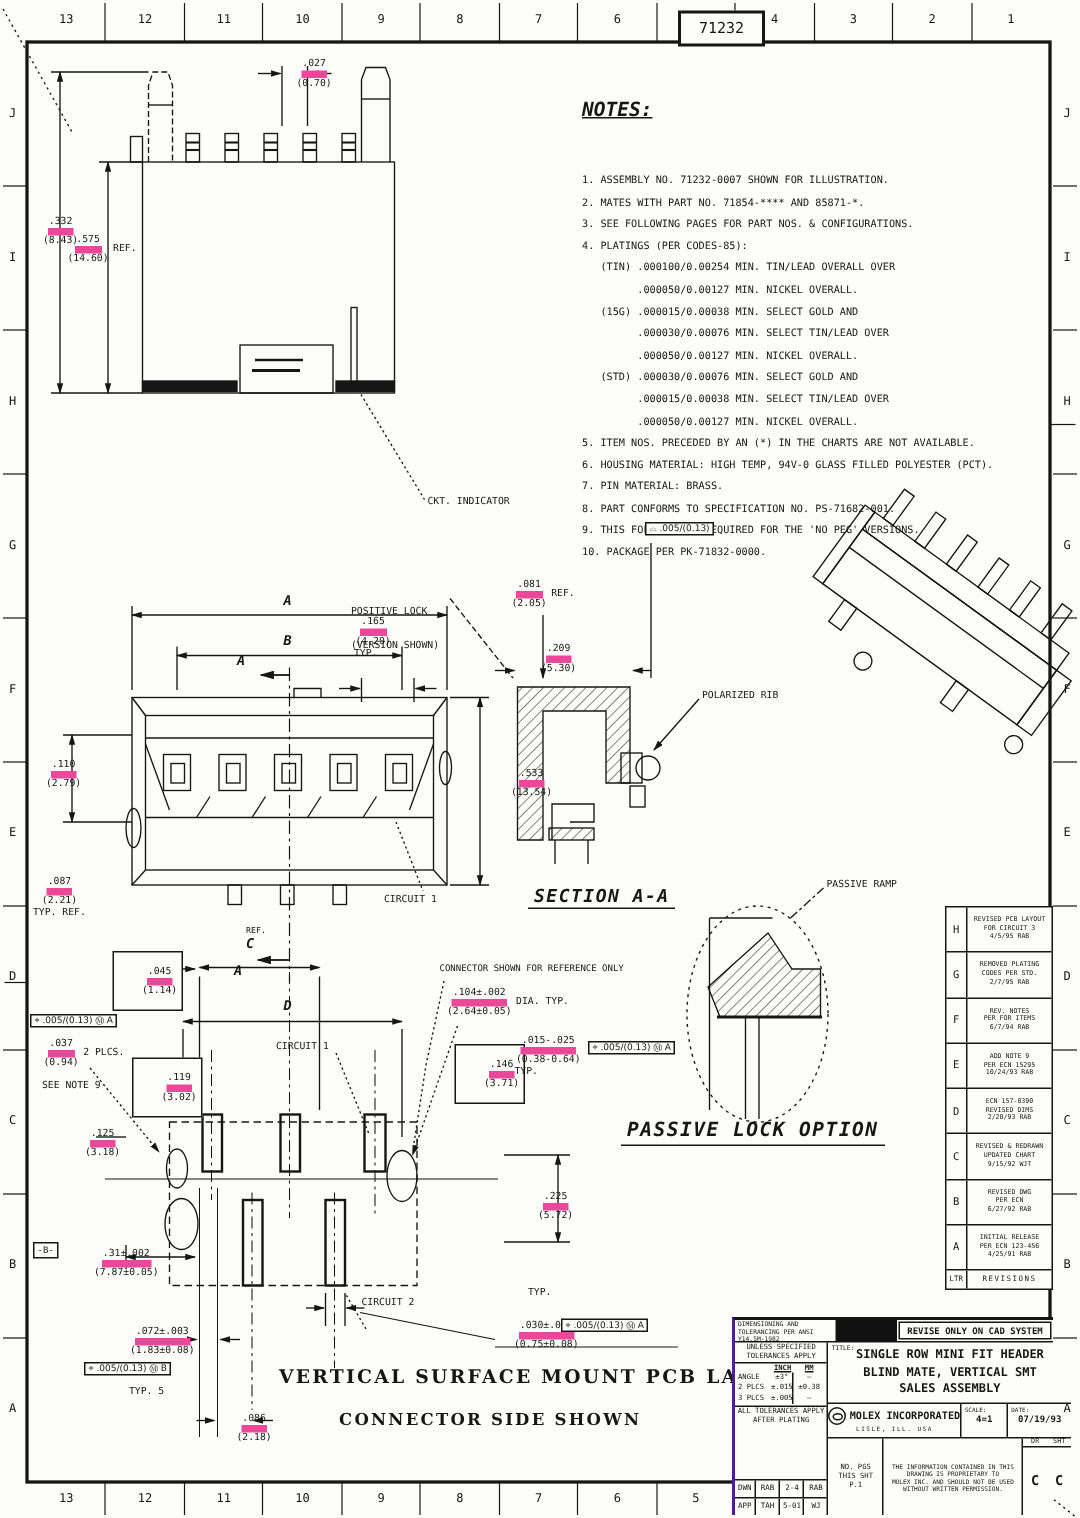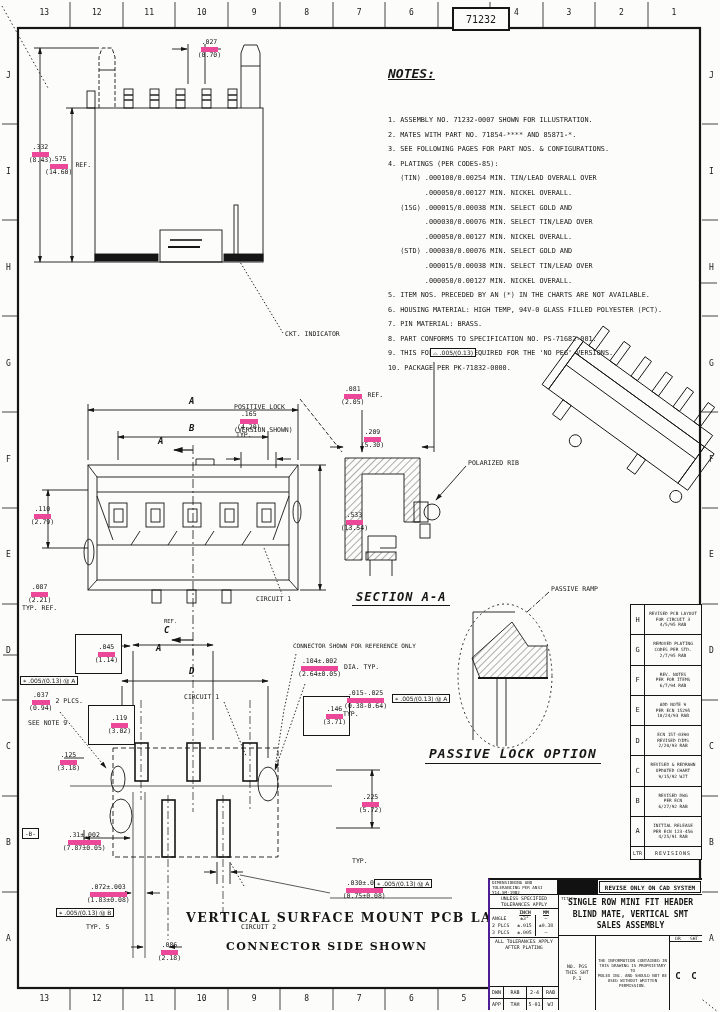--- a/index.html
+++ b/index.html
@@ -457,21 +457,21 @@
     <span>REF.</span>
   </div>
   <div class="lbl" style="left:344px;top:421px">
     <span class="dim"><span class="dt">.209</span><span class="db">(5.30)</span></span>
   </div>
   <div class="lbl fcf" style="left:430px;top:348px">⌓ .005/(0.13)</div>
   <div class="lbl" style="left:468px;top:460px">POLARIZED RIB</div>
   <div class="lbl sec-title" style="left:352px;top:590px">SECTION A-A</div>
 
   <div class="lbl" style="left:551px;top:586px">PASSIVE RAMP</div>
-  <div class="lbl sec-title" style="left:425px;top:746px;font-size:13px">PASSIVE LOCK OPTION</div>
+  <div class="lbl sec-title" style="left:414px;top:746px;font-size:13px">PASSIVE LOCK OPTION</div>
 
   <div class="lbl vcol" style="left:164px;top:618px">
     <span style="font-size:5.5px">REF.</span>
     <span class="ital" style="font-size:9px">C</span>
   </div>
   <div class="lbl boxed" style="left:75px;top:634px">
     <span class="dim"><span class="dt">.045</span><span class="db">(1.14)</span></span>
   </div>
   <div class="lbl ital" style="left:189px;top:666px;font-size:9px">D</div>
   <div class="lbl" style="left:184px;top:694px">CIRCUIT 1</div>
@@ -513,21 +513,21 @@
     <span class="dim"><span class="dt">.086</span><span class="db">(2.18)</span></span>
   </div>
   <div class="lbl" style="left:342px;top:786px">
     <span class="dim"><span class="dt">.225</span><span class="db">(5.72)</span></span>
   </div>
   <div class="lbl" style="left:352px;top:858px">TYP.</div>
   <div class="lbl" style="left:326px;top:872px">
     <span class="dim"><span class="dt">.030±.003</span><span class="db">(0.75±0.08)</span></span>
   </div>
   <div class="lbl fcf" style="left:374px;top:879px">⌖ .005/(0.13) Ⓜ A</div>
-  <div class="lbl" style="left:241px;top:924px">CIRCUIT 2</div>
+  <div class="lbl" style="left:241px;top:865px">CIRCUIT 2</div>
   <div class="lbl big-title" style="left:186px;top:910px">VERTICAL SURFACE MOUNT PCB LAYOUT</div>
   <div class="lbl big-title2" style="left:226px;top:940px">CONNECTOR SIDE SHOWN</div>
 
   <div class="revtab">
     <div class="rev-rows">
 
     <div class="rev-row">
         <span class="rev-ltr">H</span>
         <span class="rev-desc">
           <span>REVISED PCB LAYOUT</span>
@@ -655,20 +655,39 @@
           </div>
           </div>
       </div>
       <div class="tb-right">
         <div class="tb-titlearea">
           <span class="tb-titlelabel">TITLE:</span>
           <span class="tb-t" style="display:block">SINGLE ROW MINI FIT HEADER</span>
           <span class="tb-t" style="display:block">BLIND MATE, VERTICAL SMT</span>
           <span class="tb-t" style="display:block">SALES ASSEMBLY</span>
         </div>
+        <div class="tb-company">
+          <div class="tb-co">
+            <div class="tb-co-row">
+              <span class="logo">
+                  <i></i>
+                </span>
+              <span class="tb-co-name">MOLEX INCORPORATED</span>
+            </div>
+            <div class="tb-co-sub">LISLE,  ILL.  USA</div>
+          </div>
+          <div class="tb-scale">
+            <span class="tb-sm">SCALE:</span>
+            <span class="tb-val">4=1</span>
+          </div>
+          <div class="tb-date">
+            <span class="tb-sm">DATE:</span>
+            <span class="tb-val">07/19/93</span>
+          </div>
+        </div>
         <div class="tb-bot">
           <div class="tb-sheet">
             <span>NO. PGS</span>
             <span>THIS SHT</span>
             <span>P.1</span>
           </div>
           <div class="tb-legal">
             <span>THE INFORMATION CONTAINED IN THIS DRAWING IS PROPRIETARY TO</span>
             <span>MOLEX INC. AND SHOULD NOT BE USED WITHOUT WRITTEN PERMISSION.</span>
           </div>

